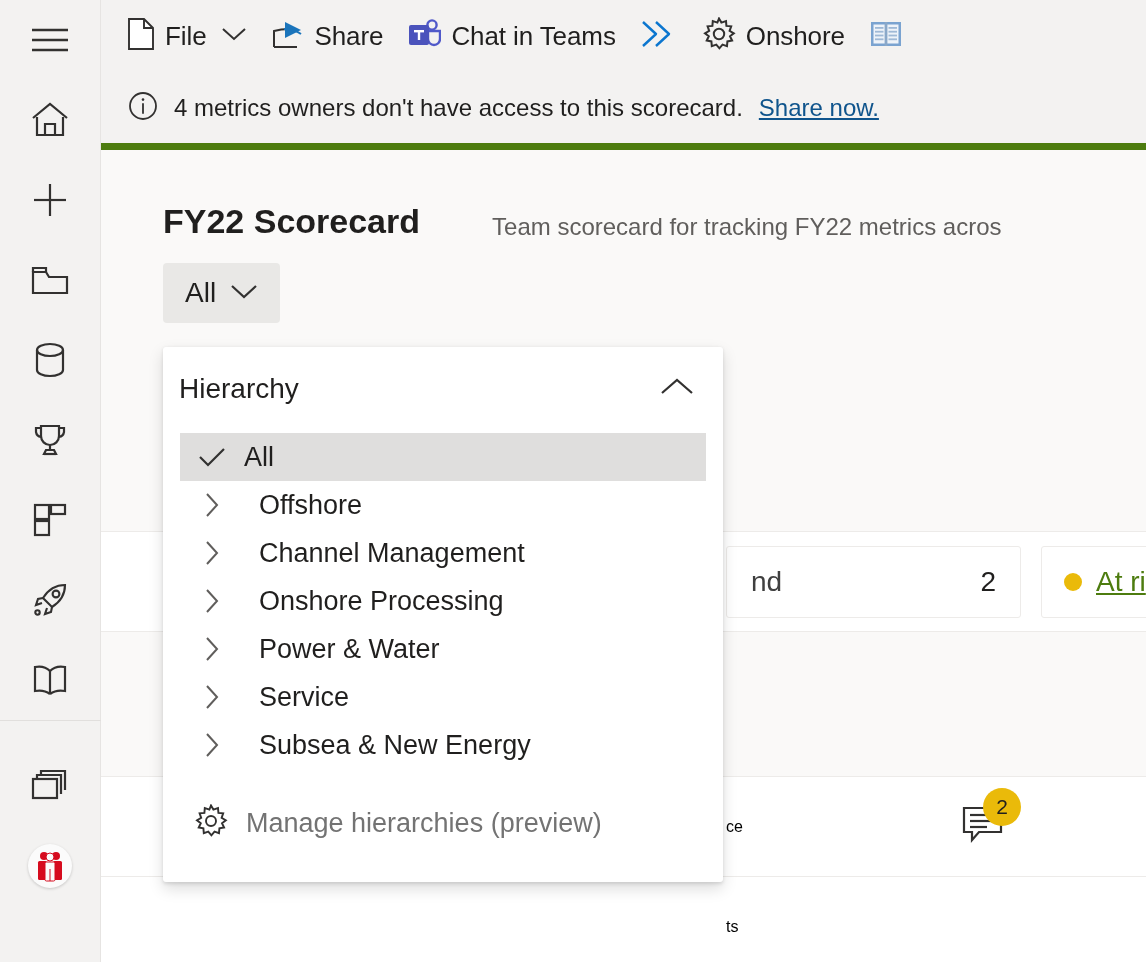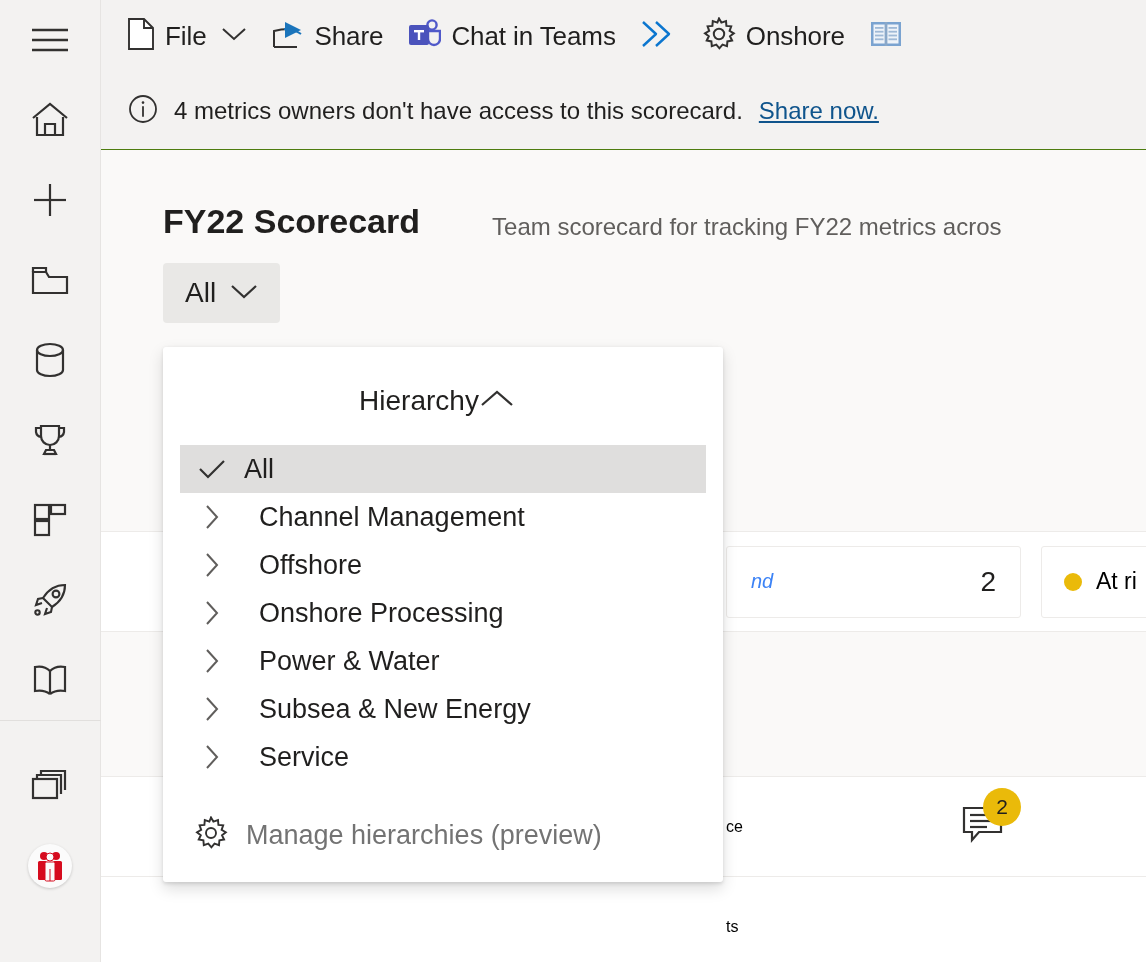--- a/index.html
+++ b/index.html
@@ -49,21 +49,21 @@
     height: 48px; padding: 0 12px; cursor: pointer; white-space: nowrap;
   }
   .cmd-item .lbl {
     font-size: 26px; color: #201f1e; font-weight: 400; letter-spacing: -0.1px;
   }
   .cmd-chevron { margin-left: 4px; }
 
   
   .infobar {
     position: absolute; left: 101px; top: 72px; width: 1045px; height: 78px;
-    background: #f3f2f1; border-bottom: 1px solid #4d7c0f;
+    background: #f3f2f1; border-bottom: 7px solid #4d7c0f;
     display: flex; align-items: center; padding-left: 27px; gap: 16px;
   }
   .infobar .msg { font-size: 24px; color: #201f1e; white-space: nowrap; }
   .infobar .link {
     font-size: 24px; color: #0f548c; text-decoration: underline; cursor: pointer;
     white-space: nowrap;
   }
 
   
   .page {
@@ -94,51 +94,50 @@
   .trow.data { height: 100px; background: #ffffff; }
   .trow.band { height: 145px; background: #faf9f8; }
   .cell { position: absolute; }
 
   .minicard {
     position: absolute; top: 50%; transform: translateY(-50%);
     height: 72px; border: 1px solid #edebe9; border-radius: 3px;
     background: #ffffff; display: flex; align-items: center;
     justify-content: space-between; padding: 0 24px;
   }
-  .minicard .nm { font-size: 20px; color: #3b82f6; font-style: italic; }
+  .minicard .nm { font-size: 28px; color: #404040; }
   .minicard .vl { font-size: 28px; color: #201f1e; }
   .statuschip {
     position: absolute; top: 50%; transform: translateY(-50%);
     height: 72px; border: 1px solid #edebe9; border-radius: 3px;
     background: #ffffff; display: flex; align-items: center; gap: 14px;
     padding: 0 22px;
   }
   .dot { width: 18px; height: 18px; border-radius: 50%; }
-  .statuschip .st { font-size: 23px; color: #000000; white-space: nowrap; }
+  .statuschip .st { font-size: 28px; color: #4d7c0f; white-space: nowrap; text-decoration: underline; }
 
   .comment-wrap { position: absolute; top: 50%; transform: translateY(-50%); cursor: pointer; }
   .cbadge {
     position: absolute; right: -14px; top: -16px;
     width: 38px; height: 38px; border-radius: 50%; background: #eaba0a;
     display: flex; align-items: center; justify-content: center;
     font-size: 21px; color: #201f1e;
   }
   .accentbar { position: absolute; width: 14px; background: #19bdf2; border-radius: 2px; }
 
   
   .flyout {
     position: absolute; left: 163px; top: 347px; width: 560px; height: 535px;
     background: #ffffff; border-radius: 3px;
     box-shadow: 0 6.4px 14.4px 0 rgba(0,0,0,.132), 0 1.2px 3.6px 0 rgba(0,0,0,.108);
     z-index: 50;
   }
   .fly-head {
-    height: 84px; display: flex; align-items: center; justify-content: center;
+    height: 84px; display: flex; align-items: center; justify-content: space-between;
     padding: 0 28px 0 16px;
-    margin-top: 12px;
   }
   .fly-head .ttl { font-size: 28px; color: #201f1e; }
   .fly-list { padding-top: 2px; }
   .fly-item {
     height: 48px; display: flex; align-items: center; cursor: pointer;
     margin: 0 17px; padding-left: 0;
   }
   .fly-item.sel { background: #dfdedd; }
   .fly-item .ico { width: 64px; display: flex; align-items: center; justify-content: center; }
   .fly-item .txt { font-size: 27px; color: #201f1e; white-space: nowrap; }
@@ -456,30 +455,30 @@
         </span>
         <span class="txt">All</span>
       </div>
 
       <div class="fly-item indent">
         <span class="ico">
           <svg width="16" height="26" viewBox="0 0 16 26" fill="none" stroke="#605e5c" stroke-width="2">
             <path d="M3 2 L13 13 L3 24"></path>
           </svg>
         </span>
-        <span class="txt">Channel Management</span>
+        <span class="txt">Offshore</span>
       </div>
 
       <div class="fly-item indent">
         <span class="ico">
           <svg width="16" height="26" viewBox="0 0 16 26" fill="none" stroke="#605e5c" stroke-width="2">
             <path d="M3 2 L13 13 L3 24"></path>
           </svg>
         </span>
-        <span class="txt">Offshore</span>
+        <span class="txt">Channel Management</span>
       </div>
 
       <div class="fly-item indent">
         <span class="ico">
           <svg width="16" height="26" viewBox="0 0 16 26" fill="none" stroke="#605e5c" stroke-width="2">
             <path d="M3 2 L13 13 L3 24"></path>
           </svg>
         </span>
         <span class="txt">Onshore Processing</span>
       </div>
@@ -492,30 +491,30 @@
         </span>
         <span class="txt">Power &amp; Water</span>
       </div>
 
       <div class="fly-item indent">
         <span class="ico">
           <svg width="16" height="26" viewBox="0 0 16 26" fill="none" stroke="#605e5c" stroke-width="2">
             <path d="M3 2 L13 13 L3 24"></path>
           </svg>
         </span>
-        <span class="txt">Subsea &amp; New Energy</span>
+        <span class="txt">Service</span>
       </div>
 
       <div class="fly-item indent">
         <span class="ico">
           <svg width="16" height="26" viewBox="0 0 16 26" fill="none" stroke="#605e5c" stroke-width="2">
             <path d="M3 2 L13 13 L3 24"></path>
           </svg>
         </span>
-        <span class="txt">Service</span>
+        <span class="txt">Subsea &amp; New Energy</span>
       </div>
     </div>
 
     <div class="fly-manage">
       <span>
         <svg width="34" height="34" viewBox="0 0 34 34" fill="none" stroke="#323130" stroke-width="1.9">
           <circle cx="17" cy="17" r="5"></circle>
           <path d="M17 1.5 L19.4 5.6 L24 4.1 L24.4 8.9 L29.2 9.3 L27.6 13.9 L31.8 16.3 L28 19.2 L30.1 23.5 L25.4 24.4 L25 29.2 L20.5 27.6 L17.4 31.3 L14.3 27.6 L9.8 29.2 L9.4 24.4 L4.7 23.5 L6.8 19.2 L3 16.3 L7.2 13.9 L5.6 9.3 L10.4 8.9 L10.8 4.1 L15.4 5.6 Z"></path>
         </svg>
       </span>

